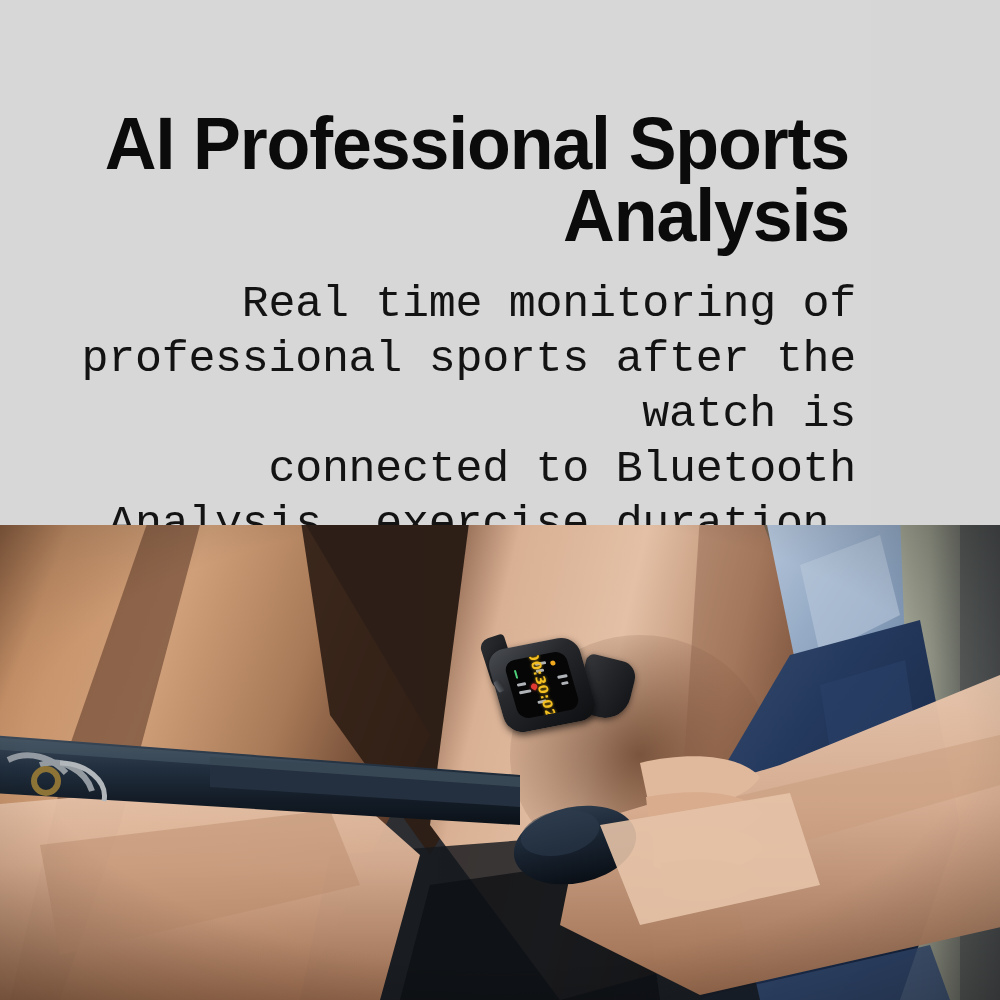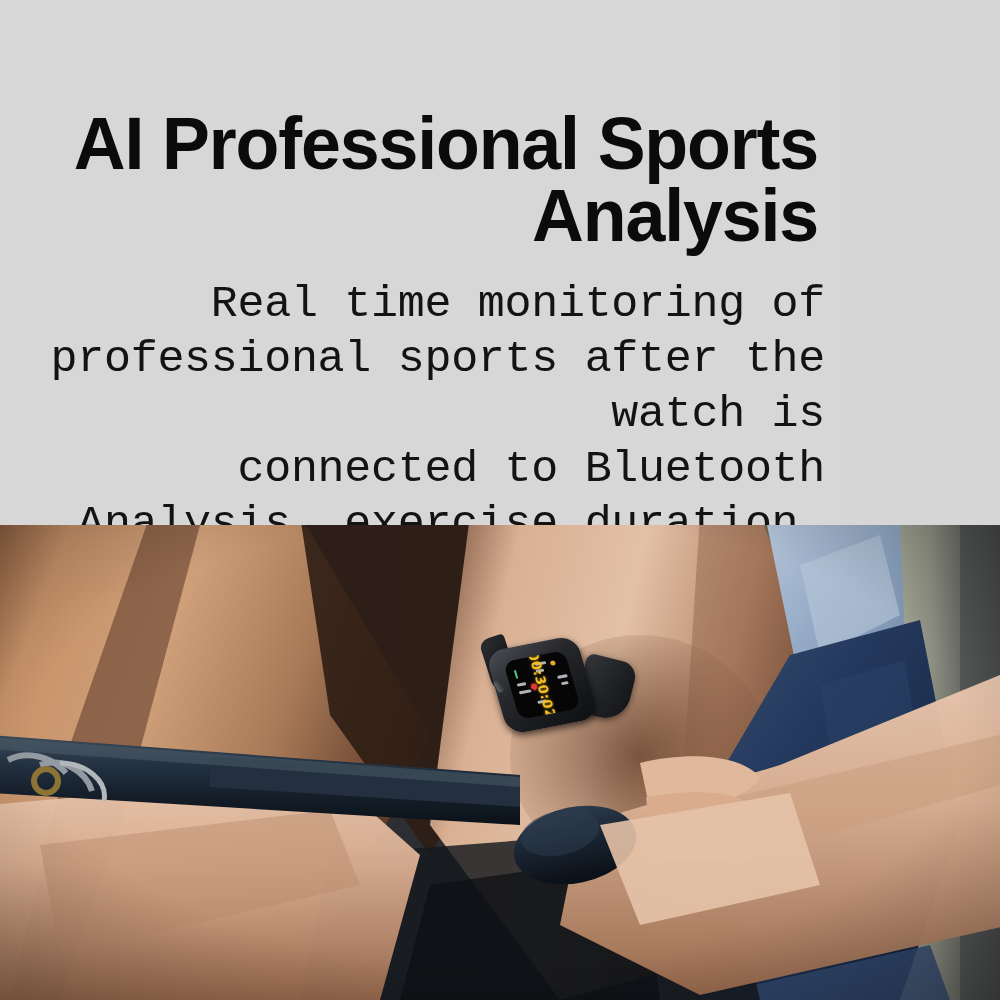--- a/index.html
+++ b/index.html
@@ -23,20 +23,21 @@
 
   
   .text-panel {
     position: absolute;
     left: 0;
     top: 0;
     width: 840px;
     height: 525px;
     background: #d7d7d7;
     overflow: hidden;
+    padding-left: 31px;
   }
 
   .headline {
     position: absolute;
     left: 0;
     right: 22px;
     top: 58px;
     text-align: right;
     color: #0b0b0b;
     font-family: "Liberation Sans", sans-serif;

